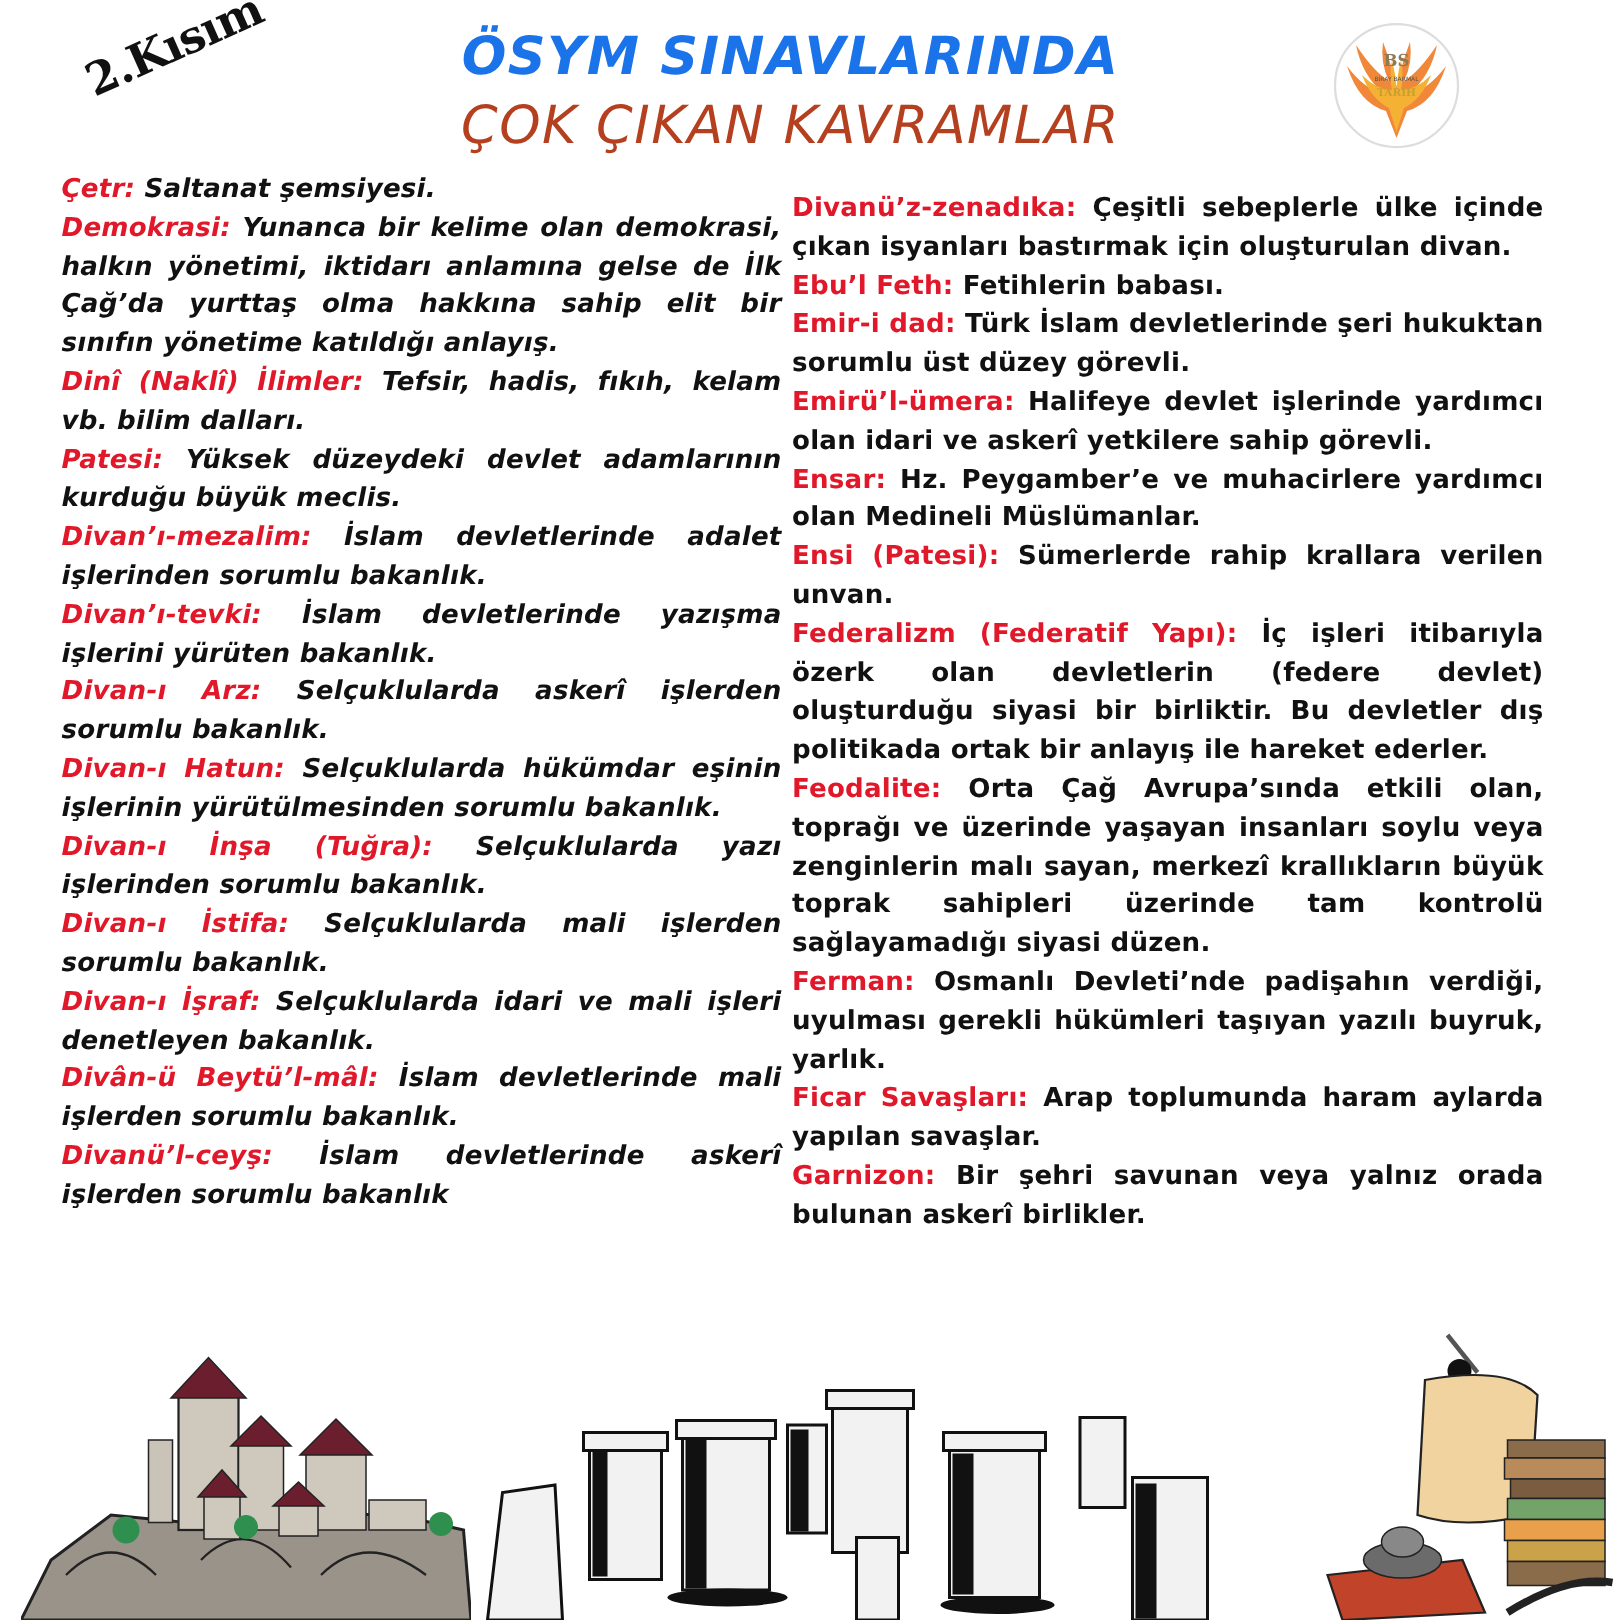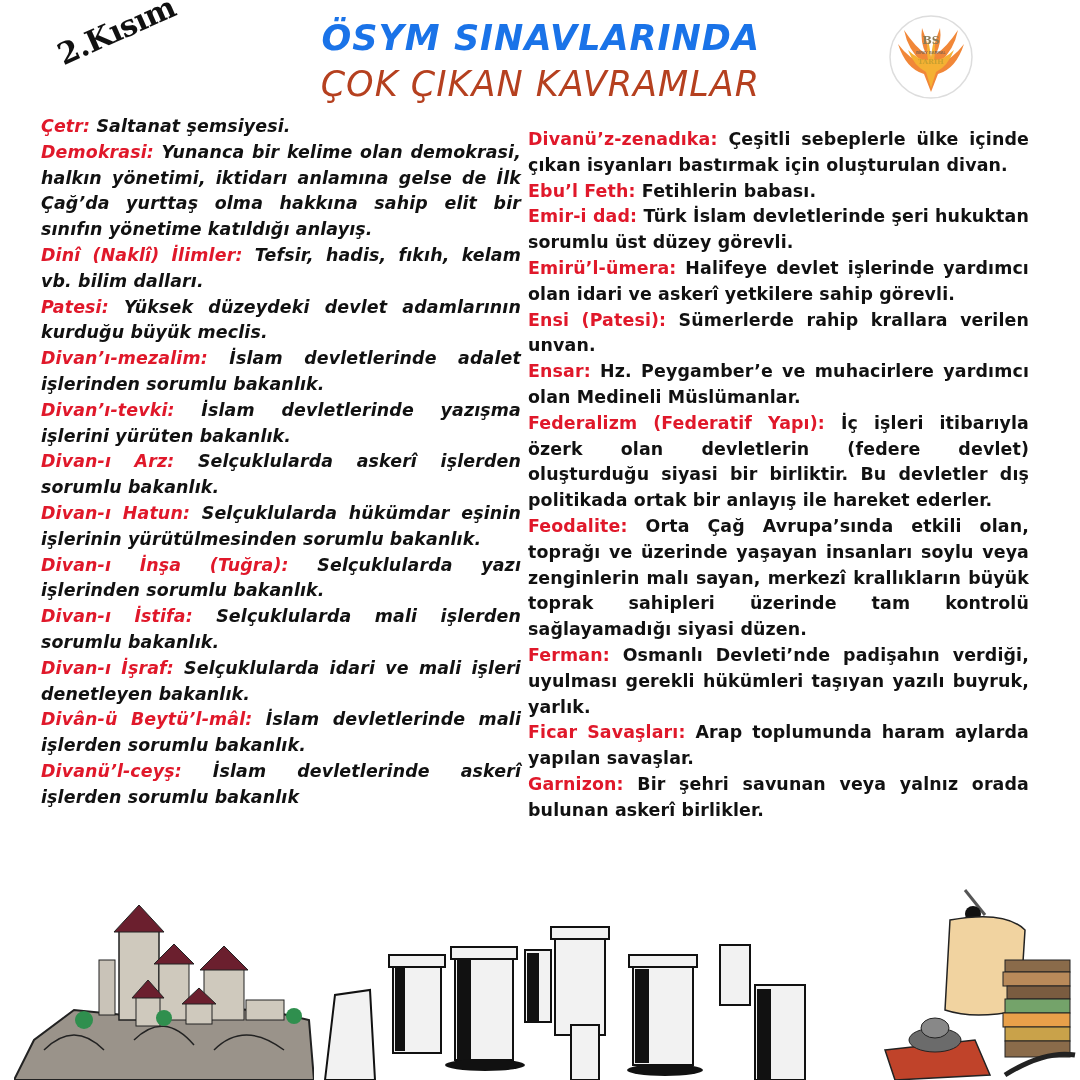--- a/index.html
+++ b/index.html
@@ -7,21 +7,21 @@
     width: 1080px; height: 1080px; overflow: hidden;
     background: #ffffff; position: relative;
     font-family: "DejaVu Sans", sans-serif;
   }
   .badge {
     position: absolute; left: 52px; top: 40px;
     transform: rotate(-24deg); transform-origin: left top;
     font-family: "DejaVu Serif", serif; font-weight: bold;
     font-size: 30px; color: #111; letter-spacing: -0.5px;
   }
-  .title-wrap { position: absolute; left: 270px; top: 14px; width: 490px; text-align: right; }
+  .title-wrap { position: absolute; left: 282px; top: 14px; width: 490px; text-align: center; }
   .title1 {
     font-family: "DejaVu Sans", sans-serif; font-weight: bold; font-style: italic;
     font-size: 35px; line-height: 48px; color: #1a73e8; letter-spacing: 1px;
   }
   .title2 {
     font-family: "DejaVu Sans", sans-serif; font-weight: normal; font-style: italic;
     font-size: 35px; line-height: 44px; color: #b5401f; letter-spacing: 1px;
   }
   .logo { position: absolute; left: 888px; top: 14px; width: 86px; height: 86px; }
 
@@ -73,22 +73,22 @@
   <p class="entry"><span class="term">Divan-ı İşraf:</span> <span>Selçuklularda idari ve mali işleri denetleyen bakanlık.</span></p>
   <p class="entry"><span class="term">Divân-ü Beytü’l-mâl:</span> <span>İslam devletlerinde mali işlerden sorumlu bakanlık.</span></p>
   <p class="entry"><span class="term">Divanü’l-ceyş:</span> <span>İslam devletlerinde askerî işlerden sorumlu bakanlık</span></p>
 </div>
 
 <div class="col right">
   <p class="entry"><span class="term">Divanü’z-zenadıka:</span> <span>Çeşitli sebeplerle ülke içinde çıkan isyanları bastırmak için oluşturulan divan.</span></p>
   <p class="entry"><span class="term">Ebu’l Feth:</span> <span>Fetihlerin babası.</span></p>
   <p class="entry"><span class="term">Emir-i dad:</span> <span>Türk İslam devletlerinde şeri hukuktan sorumlu üst düzey görevli.</span></p>
   <p class="entry"><span class="term">Emirü’l-ümera:</span> <span>Halifeye devlet işlerinde yardımcı olan idari ve askerî yetkilere sahip görevli.</span></p>
+  <p class="entry"><span class="term">Ensar:</span> <span>Hz. Peygamber’e ve muhacirlere yardımcı olan Medineli Müslümanlar.</span></p>
   <p class="entry"><span class="term">Ensi (Patesi):</span> <span>Sümerlerde rahip krallara verilen unvan.</span></p>
-  <p class="entry"><span class="term">Ensar:</span> <span>Hz. Peygamber’e ve muhacirlere yardımcı olan Medineli Müslümanlar.</span></p>
   <p class="entry"><span class="term">Federalizm (Federatif Yapı):</span> <span>İç işleri itibarıyla özerk olan devletlerin (federe devlet) oluşturduğu siyasi bir birliktir. Bu devletler dış politikada ortak bir anlayış ile hareket ederler.</span></p>
   <p class="entry"><span class="term">Feodalite:</span> <span>Orta Çağ Avrupa’sında etkili olan, toprağı ve üzerinde yaşayan insanları soylu veya zenginlerin malı sayan, merkezî krallıkların büyük toprak sahipleri üzerinde tam kontrolü sağlayamadığı siyasi düzen.</span></p>
   <p class="entry"><span class="term">Ferman:</span> <span>Osmanlı Devleti’nde padişahın verdiği, uyulması gerekli hükümleri taşıyan yazılı buyruk, yarlık.</span></p>
   <p class="entry"><span class="term">Ficar Savaşları:</span> <span>Arap toplumunda haram aylarda yapılan savaşlar.</span></p>
   <p class="entry"><span class="term">Garnizon:</span> <span>Bir şehri savunan veya yalnız orada bulunan askerî birlikler.</span></p>
 </div>
 
 <div class="illus" style="left:14px; top:900px; width:300px; height:180px;">
   <svg width="300" height="180" viewBox="0 0 300 180">
     <path d="M0 180 L20 140 L60 110 L110 115 L160 105 L210 108 L260 112 L295 120 L300 180 Z" fill="#9a938a" stroke="#222" stroke-width="2"></path>

